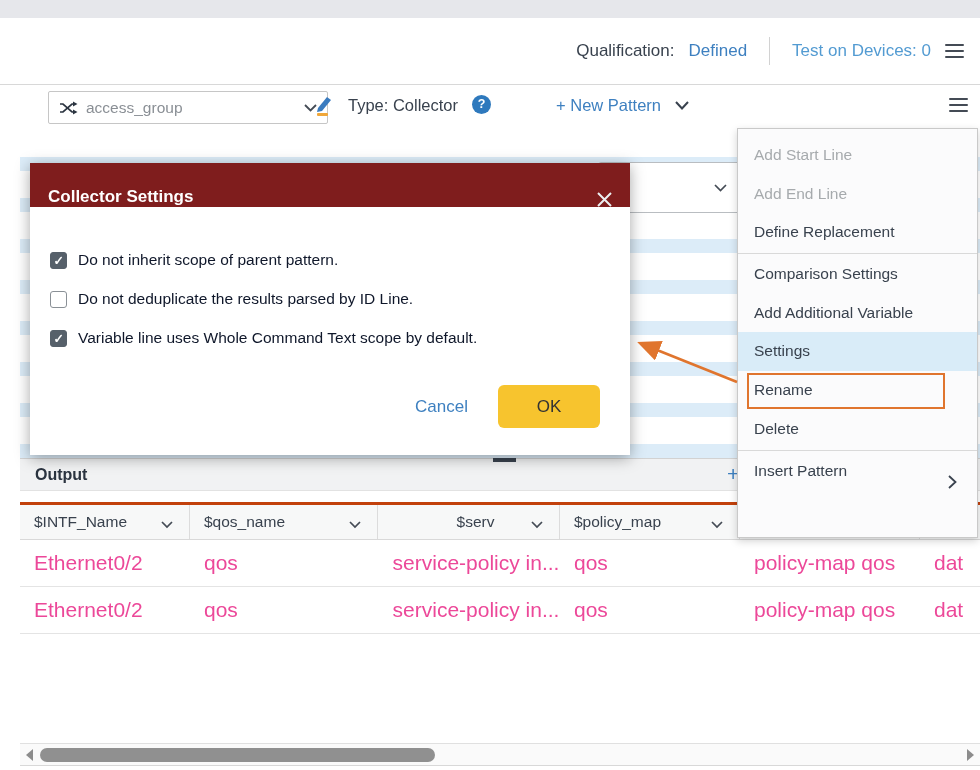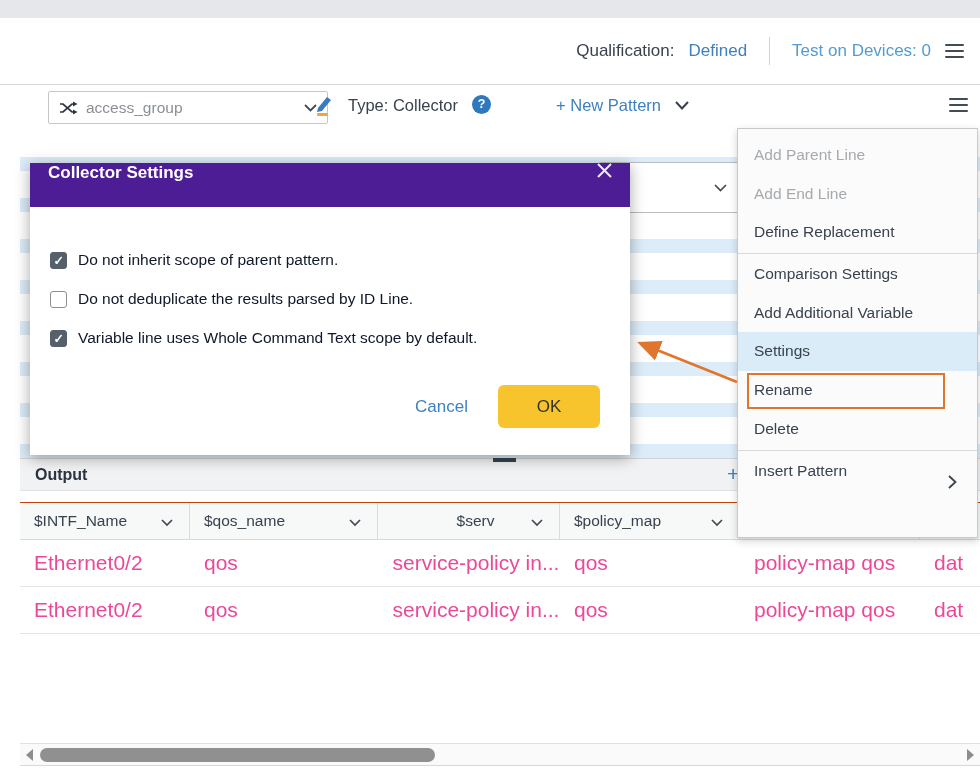--- a/index.html
+++ b/index.html
@@ -37,21 +37,21 @@
   
   .pattern-area { position:absolute; left:20px; top:130px; width:960px; height:328px;
     background:repeating-linear-gradient(180deg,#ffffff 0 27px,#dcecf8 27px 41px); }
   .behind-dropdown { position:absolute; left:598px; top:162px; width:142px; height:51px;
     background:#fff; border:1px solid #b9bdc1; border-radius:3px; z-index:2; }
   .behind-dropdown svg { position:absolute; right:12px; top:21px; }
 
   
   .modal { position:absolute; left:30px; top:163px; width:600px; height:292px; background:#fff;
     box-shadow:0 3px 14px rgba(0,0,0,.35); z-index:3; }
-  .modal-header { height:44px; background:#4c1d95; display:flex; align-items:flex-start;
+  .modal-header { height:44px; background:#7f1d1d; display:flex; align-items:flex-end;
     justify-content:space-between; padding:0 18px; }
   .modal-title { color:#fff; font-size:17px; font-weight:600; }
   .modal-close { color:#eceff1; cursor:pointer; display:flex; }
   .modal-body { padding:44px 20px 0 20px; }
   .chk-row { display:flex; align-items:center; gap:11px; margin-bottom:21px; }
   .chk { width:17px; height:17px; border-radius:3px; flex:0 0 17px; position:relative; cursor:pointer; }
   .chk.checked { background:#56606a; border:1px solid #56606a; }
   .chk.checked::after { content:"\2713"; position:absolute; left:2.5px; top:0.5px; color:#fff; font-size:12.5px; font-weight:bold; }
   .chk.unchecked { background:#fff; border:1.6px solid #8a9096; }
   .chk-label { font-size:15.5px; color:#0f172a; }
@@ -78,21 +78,21 @@
 
   
   .output-bar { position:absolute; left:20px; top:458px; width:960px; height:33px;
     background:#f1f2f3; border-top:1px solid #d2d2d2; border-bottom:1px solid #e2e2e2; }
   .output-title { position:absolute; left:15px; top:7px; font-size:16px; font-weight:bold; color:#2b3440; }
   .collapse-handle { position:absolute; left:473px; top:-1px; width:23px; height:4px; background:#39424e; cursor:pointer; }
   .output-add { position:absolute; left:707px; top:3px; font-size:21px; color:#3e80c0; cursor:pointer; }
 
   
   .tbl-header { position:absolute; left:20px; top:502px; width:960px; height:38px;
-    background:#f7f8f8; border-top:1px solid #c2410c; border-bottom:1px solid #d9d9d9;
+    background:#f7f8f8; border-top:3px solid #c2410c; border-bottom:1px solid #d9d9d9;
     display:flex; overflow:hidden; }
   .th { position:relative; display:flex; align-items:center; padding-left:14px;
     font-size:15.5px; color:#39424e; border-right:1px solid #dcdcdc; flex:0 0 auto; cursor:pointer; }
   .th svg { position:absolute; right:16px; top:16px; }
   .tbl-row { position:absolute; left:20px; width:960px; height:47px; background:#fff;
     border-bottom:1px solid #e4e4e4; display:flex; overflow:hidden; }
   .td { display:flex; align-items:center; padding-left:14px; font-size:21px; color:#ec4899;
     flex:0 0 auto; white-space:nowrap; overflow:hidden; }
   .c0 { width:170px; } .c1 { width:188px; } .c2 { width:182px;justify-content:center; }
   .c3 { width:180px; } .c4 { width:180px; } .c5 { width:140px; border-right:none; }
@@ -198,21 +198,21 @@
         <span class="chk-label">Variable line uses Whole Command Text scope by default.</span>
       </div>
     </div>
     <div class="modal-footer">
       <span class="cancel-link">Cancel</span>
       <button class="ok-btn">OK</button>
     </div>
   </div>
 
   <div class="ctx-menu">
-    <div class="ctx-item disabled">Add Parent Line</div>
+    <div class="ctx-item disabled">Add Start Line</div>
     <div class="ctx-item disabled">Add End Line</div>
     <div class="ctx-item">Define Replacement</div>
     <div class="ctx-sep"></div>
     <div class="ctx-item">Comparison Settings</div>
     <div class="ctx-item">Add Additional Variable</div>
     <div class="ctx-item highlighted">Settings</div>
     <div class="ctx-item">Rename</div>
     <div class="ctx-item">Delete</div>
     <div class="ctx-sep"></div>
     <div class="ctx-item">

